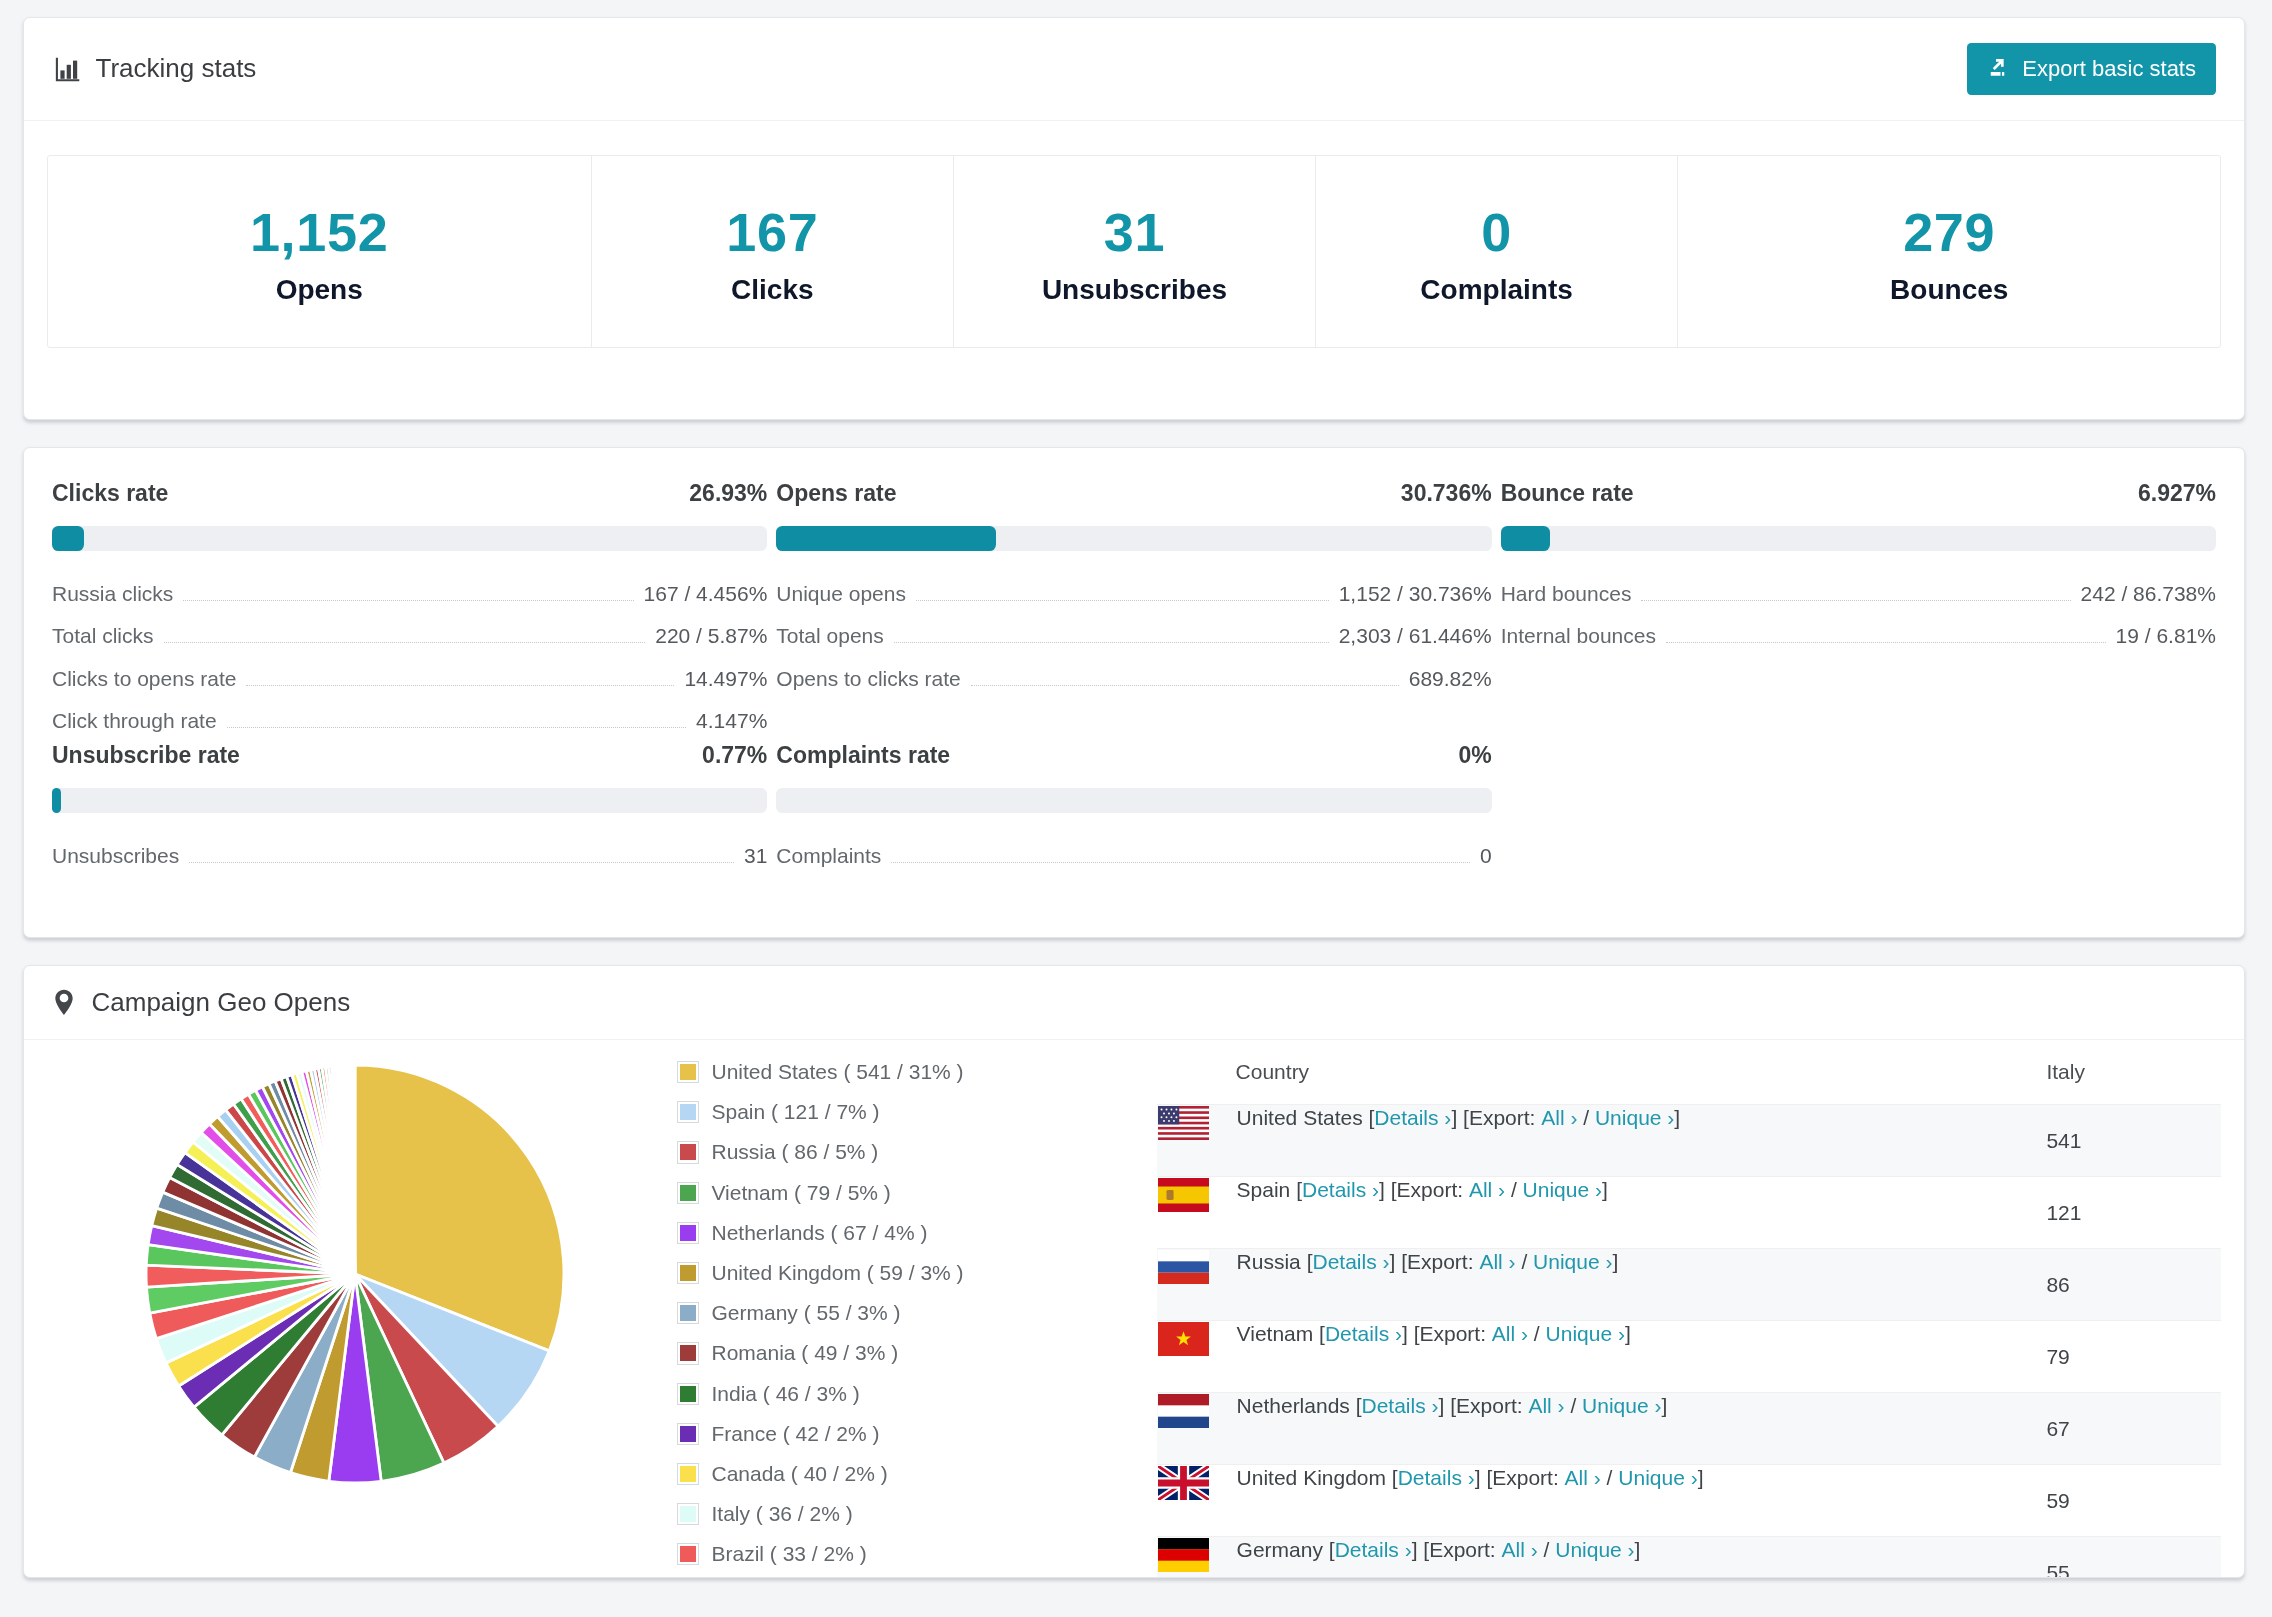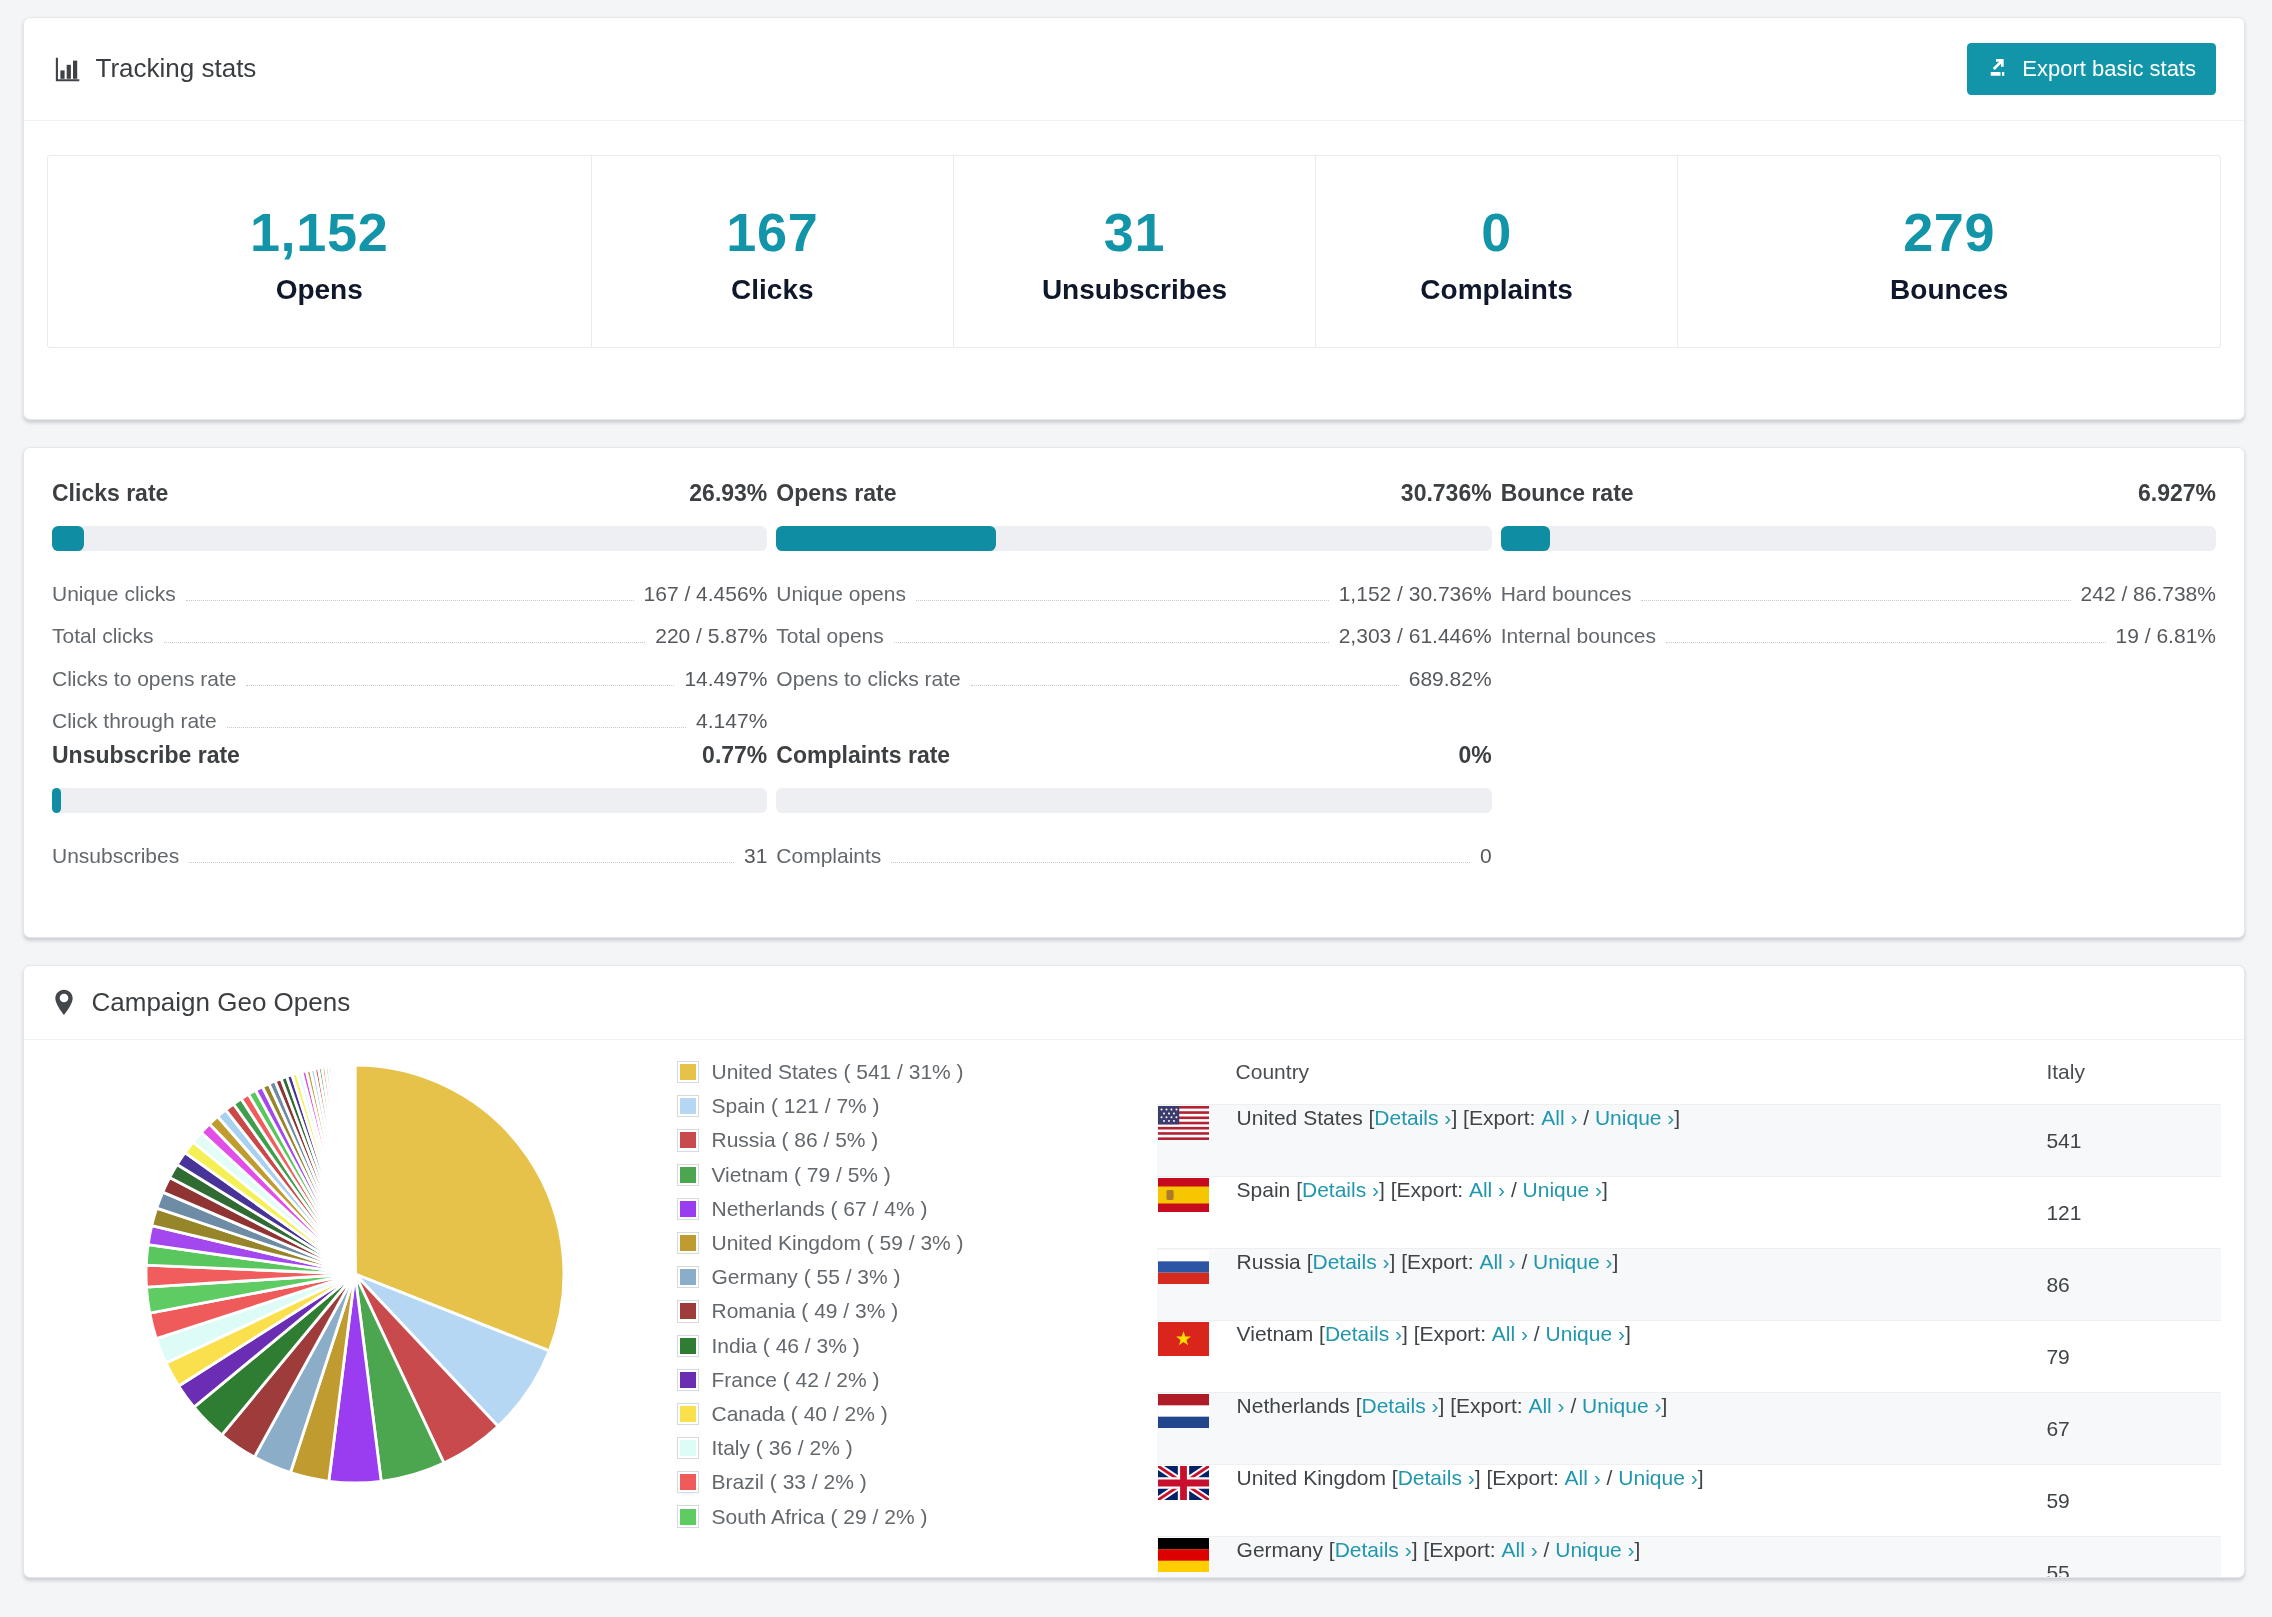--- a/index.html
+++ b/index.html
@@ -37,21 +37,21 @@
   .bar-fill{position:absolute;left:0;top:0;bottom:0;border-radius:6.4px;min-width:9.2px;}
   .rate-rows{margin-top:31px;}
   .rate-row{display:flex;align-items:baseline;font-size:21px;color:#63686d;margin-top:18.4px;}
   .rate-row .leader{flex:1;border-bottom:1.4px dotted #c7cacd;margin:0 10px 5px;}
   .rate-row .rv{color:#55595d;white-space:nowrap;}
   
   .geo-card{margin-top:27px;height:613px;box-sizing:border-box;overflow:hidden;display:flex;flex-direction:column;}
   .geo-head{padding:21px 28px;}
   .geo-body{flex:1;display:flex;align-items:flex-start;padding:0 22.6px;overflow:hidden;}
   .pie-wrap{flex:0 0 432px;margin:18.4px 0 0 92px;}
-  .legend{flex:0 0 367px;margin:21px 0 0 106px;display:flex;flex-direction:column;gap:12px;}
+  .legend{flex:0 0 367px;margin:21px 0 0 106px;display:flex;flex-direction:column;gap:18px;}
   .legend-item{display:flex;align-items:center;gap:12.7px;font-size:21px;color:#63686d;line-height:22px;}
   .swatch{width:16px;height:16px;padding:2.1px;border:1.4px solid #d7dadd;background:#fff;flex:0 0 16px;}
   .swatch i{display:block;width:100%;height:100%;}
   .geo-table-wrap{flex:1;margin-left:113px;}
   table.geo{width:100%;border-collapse:collapse;font-size:21px;color:#3f4448;}
   table.geo th{font-weight:400;text-align:left;height:62px;color:#4a4e52;}
   table.geo th.col-country{padding-left:79px;}
   table.geo tbody tr{border-top:0.7px solid #efefef;}
   table.geo tbody tr.stripe{background:#f7f8f9;}
   .cell{display:flex;align-items:flex-start;height:69px;}
@@ -117,21 +117,21 @@
       <article>
         <div class="rate-head">
           <span class="rate-title">Clicks rate</span>
           <span class="rate-value">26.93%</span>
         </div>
         <div class="bar">
           <div class="bar-fill" style="width: 4.46%; background: rgb(15, 141, 163);"></div>
         </div>
         <div class="rate-rows">
           <div class="rate-row">
-            <span>Unique clicks</span>
+            <span>Russia clicks</span>
             <span class="leader"></span>
             <span class="rv">167 / 4.456%</span>
           </div>
           <div class="rate-row">
             <span>Total clicks</span>
             <span class="leader"></span>
             <span class="rv">220 / 5.87%</span>
           </div>
           <div class="rate-row">
             <span>Clicks to opens rate</span>

